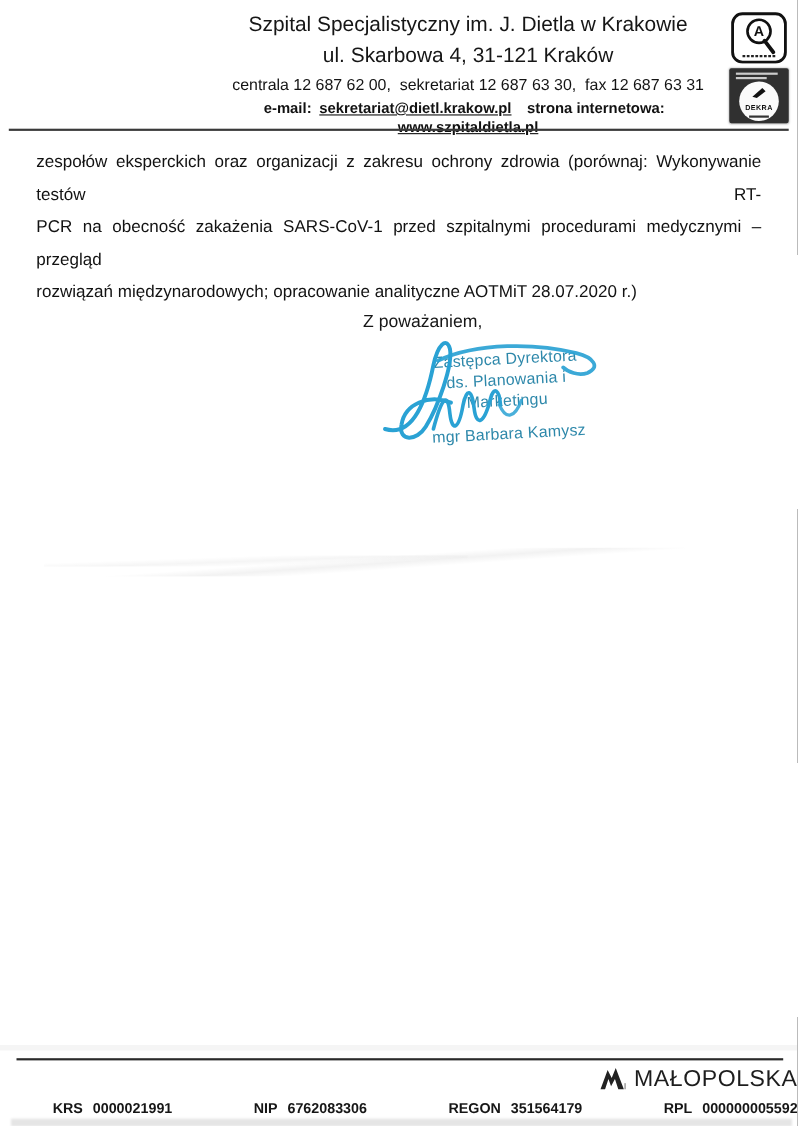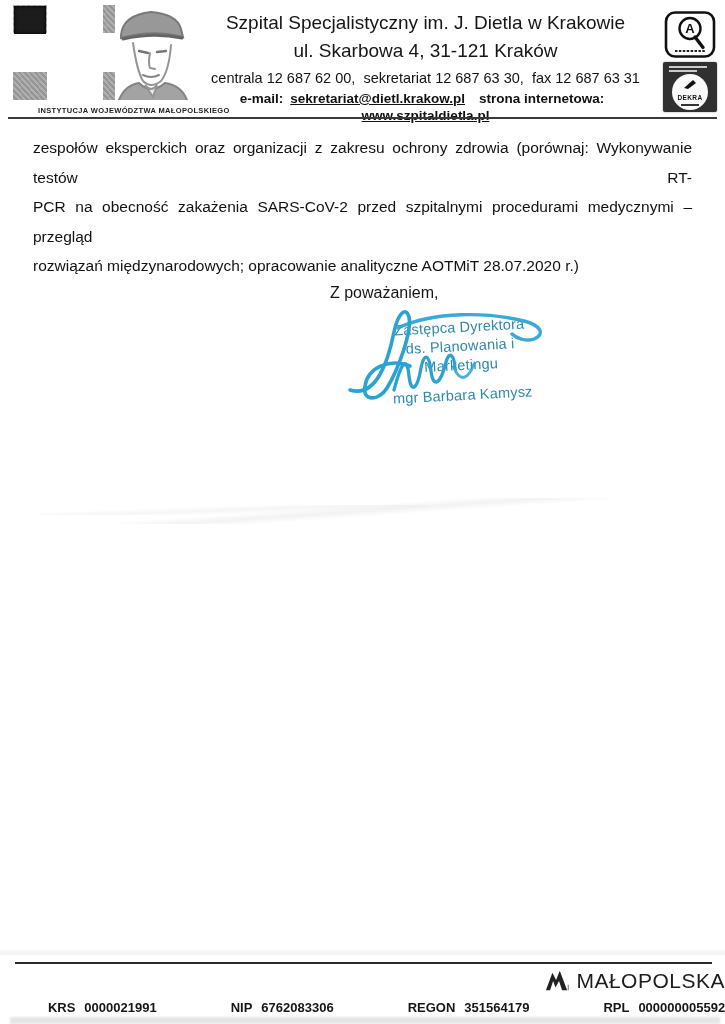--- a/index.html
+++ b/index.html
@@ -65,39 +65,20 @@
   .foot-brand .word{font-size:21px;letter-spacing:.5px;color:#1d1d1d;}
   .foot-regs{position:absolute;left:0;right:0;top:1000px;display:flex;justify-content:center;
     gap:26px;font-size:13px;font-weight:bold;color:#161616;}
   .foot-regs .item{display:flex;gap:9px;margin-left:48px;}
 </style>
 </head>
 <body>
 
 <div class="page">
 
-  <div class="hospital-logo">
-    <div class="logo-gray"></div>
-    <div class="logo-cross-v"></div>
-    <div class="logo-cross-h"></div>
-    <div class="logo-darksq"></div>
-    <svg class="logo-portrait" viewBox="0 0 84 95">
-      <g fill="none" stroke="#7a7a7a" stroke-width="2" stroke-linecap="round" opacity="0.9">
-        <path d="M12,30 Q14,10 42,7 Q68,9 72,24 L74,32 Q44,24 12,33 Z" fill="#8d8d8d" stroke="#6b6b6b"></path>
-        <path d="M14,34 Q44,27 73,33" stroke="#555" stroke-width="3"></path>
-        <path d="M24,38 Q28,66 34,76 Q42,84 52,76 Q60,66 62,40" stroke="#8a8a8a"></path>
-        <path d="M30,46 l9,2 M48,47 l9,-1" stroke="#666" stroke-width="2.4"></path>
-        <path d="M41,48 q-2,10 0,15 l5,1" stroke="#8a8a8a"></path>
-        <path d="M34,70 q8,4 16,0" stroke="#777"></path>
-        <path d="M10,95 Q16,80 30,78 Q42,90 56,78 Q72,80 78,95" fill="#9a9a9a" stroke="#777"></path>
-        <path d="M36,80 q6,8 12,0 l-4,12 z" fill="#e8e8e8" stroke="#888"></path>
-      </g>
-    </svg>
-    <div class="logo-caption">INSTYTUCJA WOJEWÓDZTWA MAŁOPOLSKIEGO</div>
-  </div>
 
   <div class="head-center">
     <div class="head-title">Szpital Specjalistyczny im. J. Dietla w Krakowie</div>
     <div class="head-address">ul. Skarbowa 4, 31-121 Kraków</div>
     <div class="head-phones">centrala 12 687 62 00,  sekretariat 12 687 63 30,  fax 12 687 63 31</div>
     <div class="head-mail"><span>e-mail:</span><span class="gap-s"></span><span class="lnk">sekretariat@dietl.krakow.pl</span><span class="gap"></span><span>strona internetowa:</span><span class="gap-s"></span><span class="lnk">www.szpitaldietla.pl</span></div>
   </div>
 
   <svg class="qcert" viewBox="0 0 52 47">
     <rect x="2" y="1.5" width="48" height="44" rx="9" fill="none" stroke="#111" stroke-width="2.6"></rect>
@@ -116,21 +97,21 @@
       </svg>
       <div class="word">DEKRA</div>
       <div class="tiny"></div>
     </div>
   </div>
 
   <div class="header-rule"></div>
 
   <div class="body-par">
     <div class="just">zespołów eksperckich oraz organizacji z zakresu ochrony zdrowia (porównaj: Wykonywanie testów RT-</div>
-    <div class="just">PCR na obecność zakażenia SARS-CoV-2 przed szpitalnymi procedurami medycznymi – przegląd</div>
+    <div class="just">PCR na obecność zakażenia SARS-CoV-1 przed szpitalnymi procedurami medycznymi – przegląd</div>
     <div>rozwiązań międzynarodowych; opracowanie analityczne AOTMiT 28.07.2020 r.)</div>
   </div>
 
   <div class="closing">Z poważaniem,</div>
 
   <div class="stamp">
     <div>Zastępca Dyrektora</div>
     <div>ds. Planowania i Marketingu</div>
     <div class="l3">mgr Barbara Kamysz</div>
   </div>

